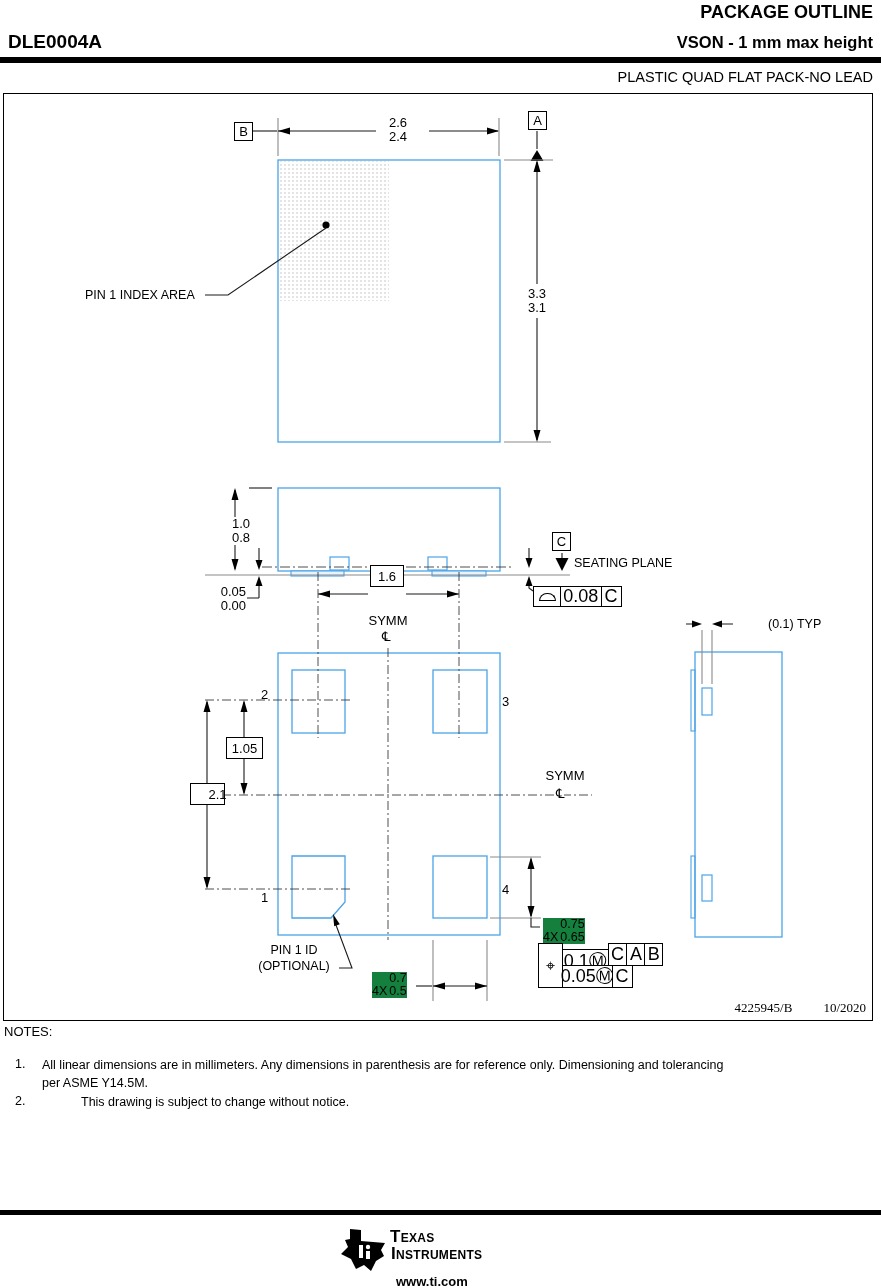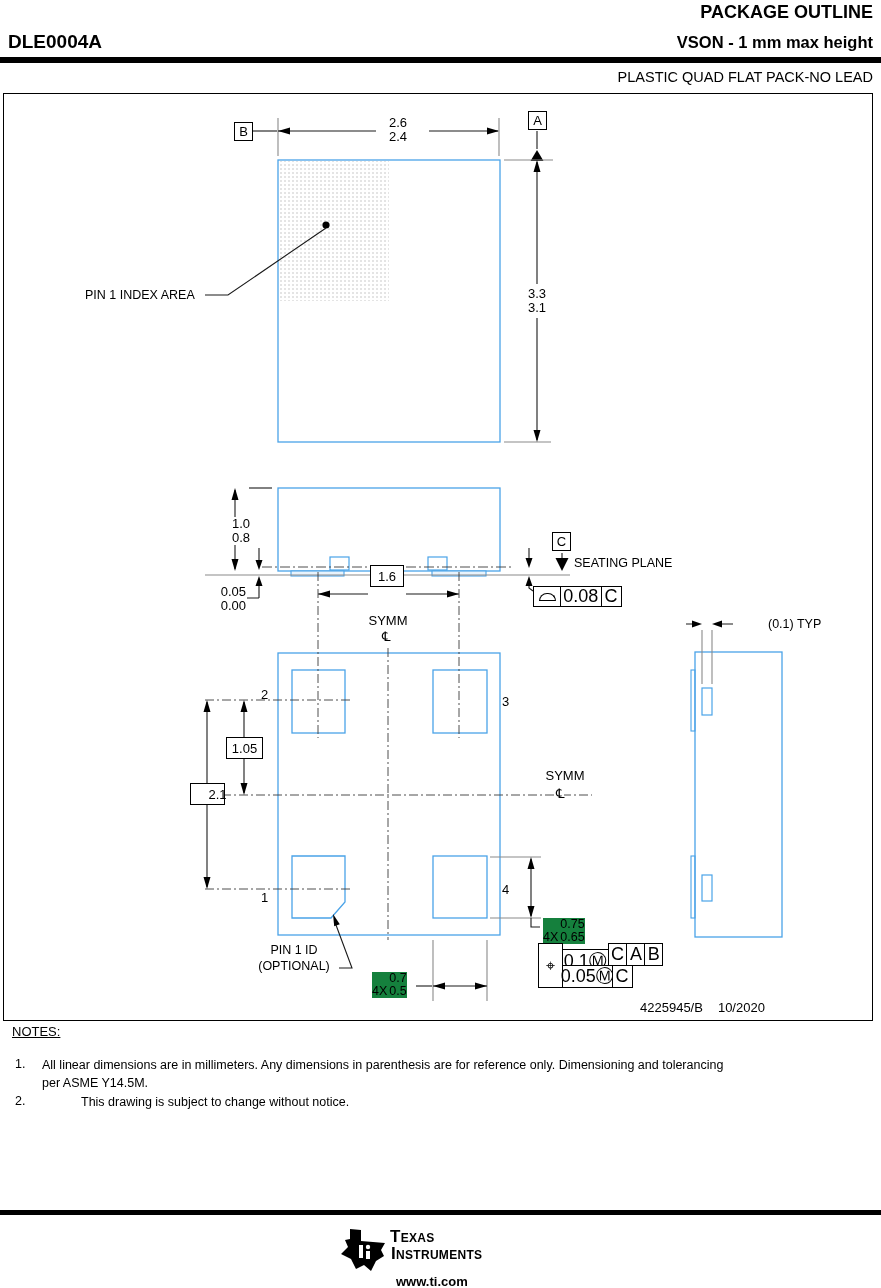--- a/index.html
+++ b/index.html
@@ -244,26 +244,26 @@
     </div>
   <div class="fcell" style="left:561.8px;top:964.8px;width:51px;height:23.2px;">
     <span>0.05Ⓜ</span>
     </div>
   <div class="fcell" style="left:611.6px;top:964.8px;width:21px;height:23.2px;">
     <span>C</span>
     </div>
 
   <div class="t" style="left:736px;top:617px;margin-left:32px;">(0.1) TYP</div>
 
-  <div class="abs" style="left:640px;top:1000px;width:226px;display:flex;gap:15px;font-size:13px;">
+  <div class="abs" style="left:640px;top:1000px;width:226px;display:flex;justify-content:flex-end;gap:31px;font-size:13px;font-family:Liberation Serif, serif;">
     <span>4225945/B</span>
     <span>10/2020</span>
   </div>
 
-  <div class="t" style="left:12px;top:1024px;font-size:13px;text-decoration:underline;">NOTES:</div>
+  <div class="t" style="left:4px;top:1024px;font-size:13px;">NOTES:</div>
   <div class="note-num" style="left:15px;top:1057px;">1.</div>
   <div class="note-text" style="left:42px;top:1057px;width:800px;">All linear dimensions are in millimeters. Any dimensions in parenthesis are for reference only. Dimensioning and tolerancing
 per ASME Y14.5M.</div>
   <div class="note-num" style="left:15px;top:1094px;">2.</div>
   <div class="note-text" style="left:42px;top:1094px;width:800px;margin-left:39px;">This drawing is subject to change without notice.</div>
 
   <div class="bar" style="top:1210px;height:5px;"></div>
   <div class="abs" style="left:340px;top:1228px;display:flex;">
     <svg width="46" height="44" viewBox="0 0 46 44">
       <path d="M10,1 L21,2 L21,13 L45,15 L41,22 L44,28 L36,33 L31,43 L24,37 L16,41 L11,31 L1,26 L8,19 L5,12 L10,11 Z" fill="#000"></path>

